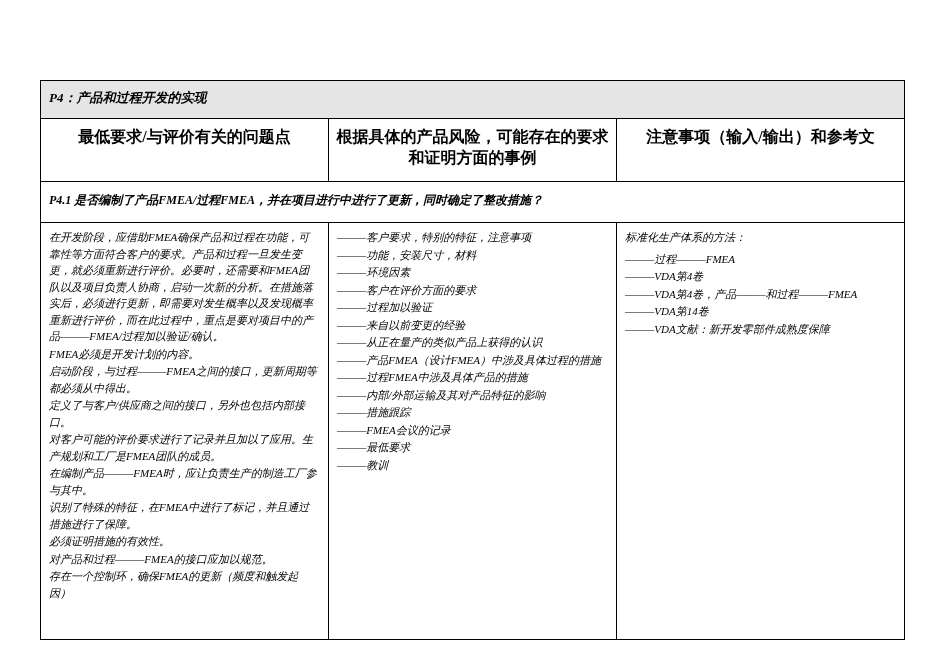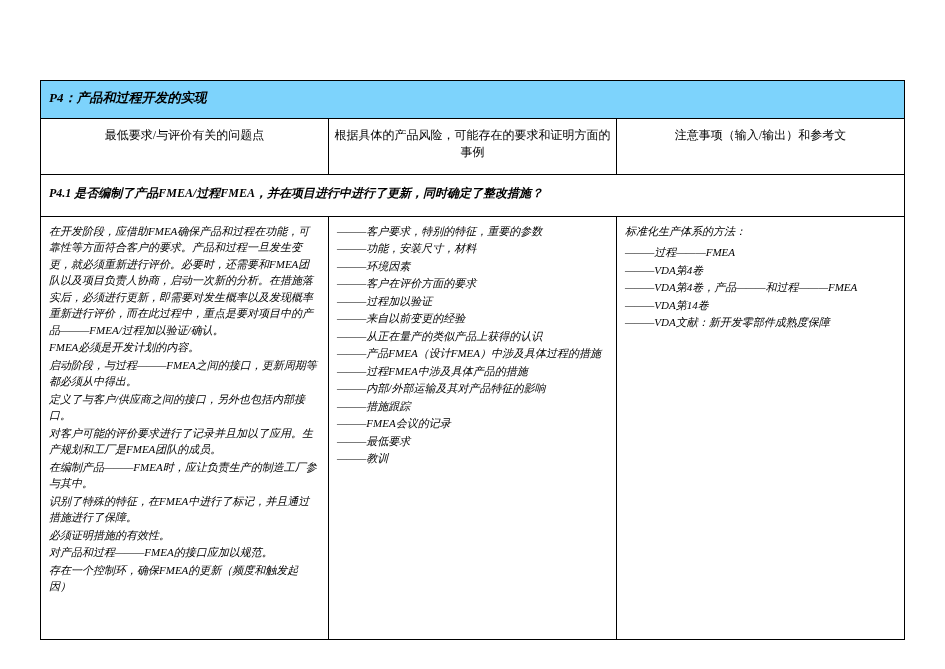--- a/index.html
+++ b/index.html
@@ -25,31 +25,31 @@
       border-collapse: collapse;
       table-layout: fixed;
     }
     .main-table td, .main-table th {
       border: 1px solid #000;
       vertical-align: top;
       padding: 6px 8px;
       font-size: 12px;
     }
     .title-row td {
-      background: #7dd3fc;
+      background: #e5e5e5;
       font-weight: bold;
       font-style: italic;
       font-size: 13px;
       padding: 8px 8px;
     }
     .header-row td {
       text-align: center;
-      font-weight: normal;
+      font-weight: bold;
       padding: 8px 4px;
-      font-size: 12px;
+      font-size: 16px;
     }
     .question-row td {
       font-weight: bold;
       font-style: italic;
       padding: 10px 8px;
       margin-left: 36px;
     }
     .content-row td {
       font-style: italic;
       line-height: 1.5;
@@ -88,21 +88,21 @@
             <div class="item-line">启动阶段，与过程———FMEA之间的接口，更新周期等都必须从中得出。</div>
             <div class="item-line">定义了与客户/供应商之间的接口，另外也包括内部接口。</div>
             <div class="item-line">对客户可能的评价要求进行了记录并且加以了应用。生产规划和工厂是FMEA团队的成员。</div>
             <div class="item-line">在编制产品———FMEA时，应让负责生产的制造工厂参与其中。</div>
             <div class="item-line">识别了特殊的特征，在FMEA中进行了标记，并且通过措施进行了保障。</div>
             <div class="item-line">必须证明措施的有效性。</div>
             <div class="item-line">对产品和过程———FMEA的接口应加以规范。</div>
             <div class="item-line">存在一个控制环，确保FMEA的更新（频度和触发起因）</div>
           </td>
       <td class="col2" id="col2-content">
-            <div class="item-line">———客户要求，特别的特征，重要的参数</div>
+            <div class="item-line">———客户要求，特别的特征，注意事项</div>
             <div class="item-line">———功能，安装尺寸，材料</div>
             <div class="item-line">———环境因素</div>
             <div class="item-line">———客户在评价方面的要求</div>
             <div class="item-line">———过程加以验证</div>
             <div class="item-line">———来自以前变更的经验</div>
             <div class="item-line">———从正在量产的类似产品上获得的认识</div>
             <div class="item-line">———产品FMEA（设计FMEA）中涉及具体过程的措施</div>
             <div class="item-line">———过程FMEA中涉及具体产品的措施</div>
             <div class="item-line">———内部/外部运输及其对产品特征的影响</div>
             <div class="item-line">———措施跟踪</div>

